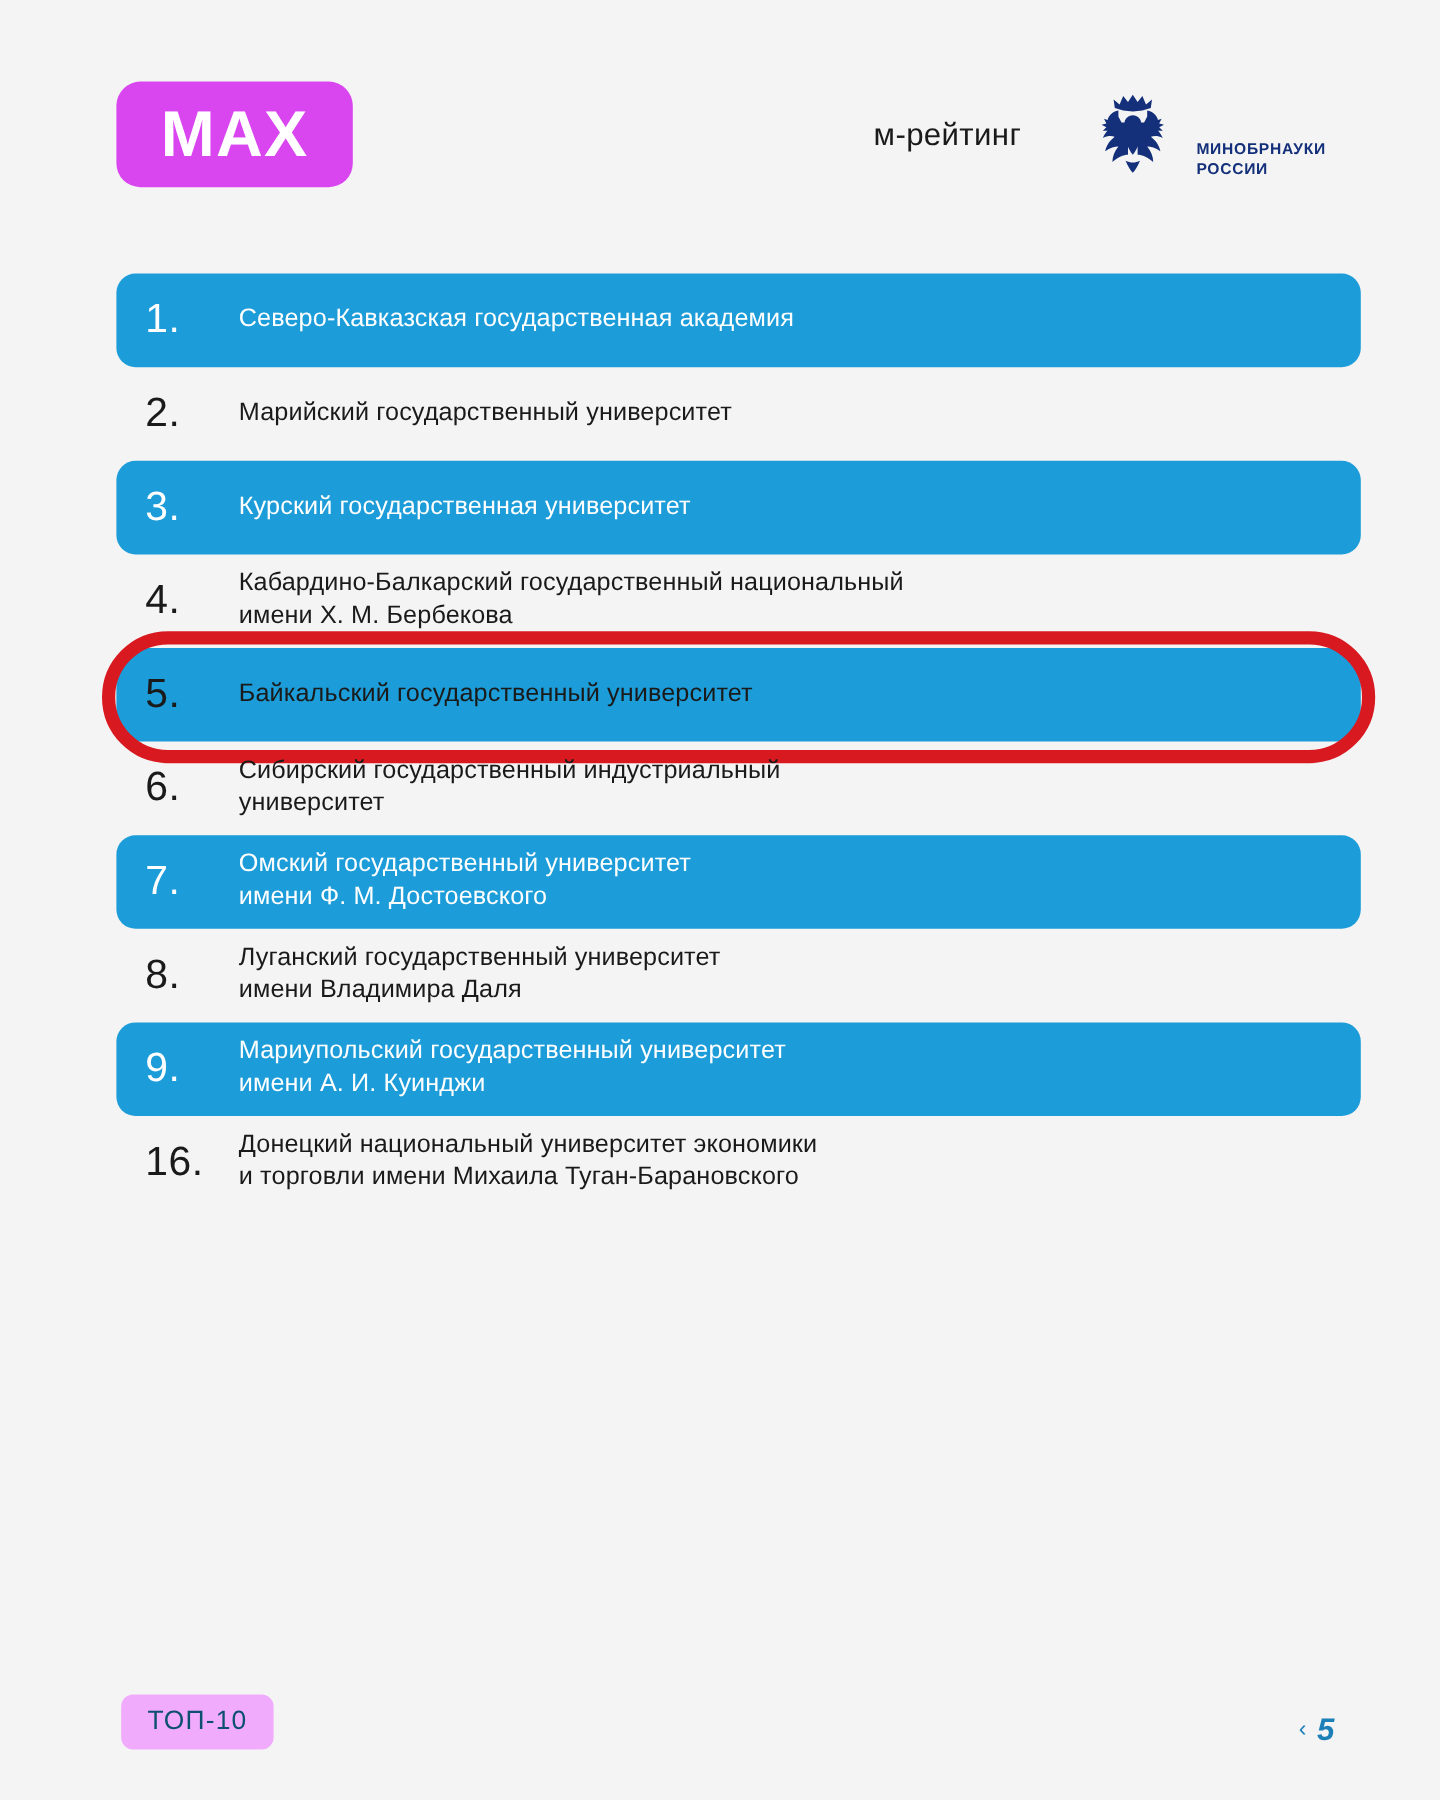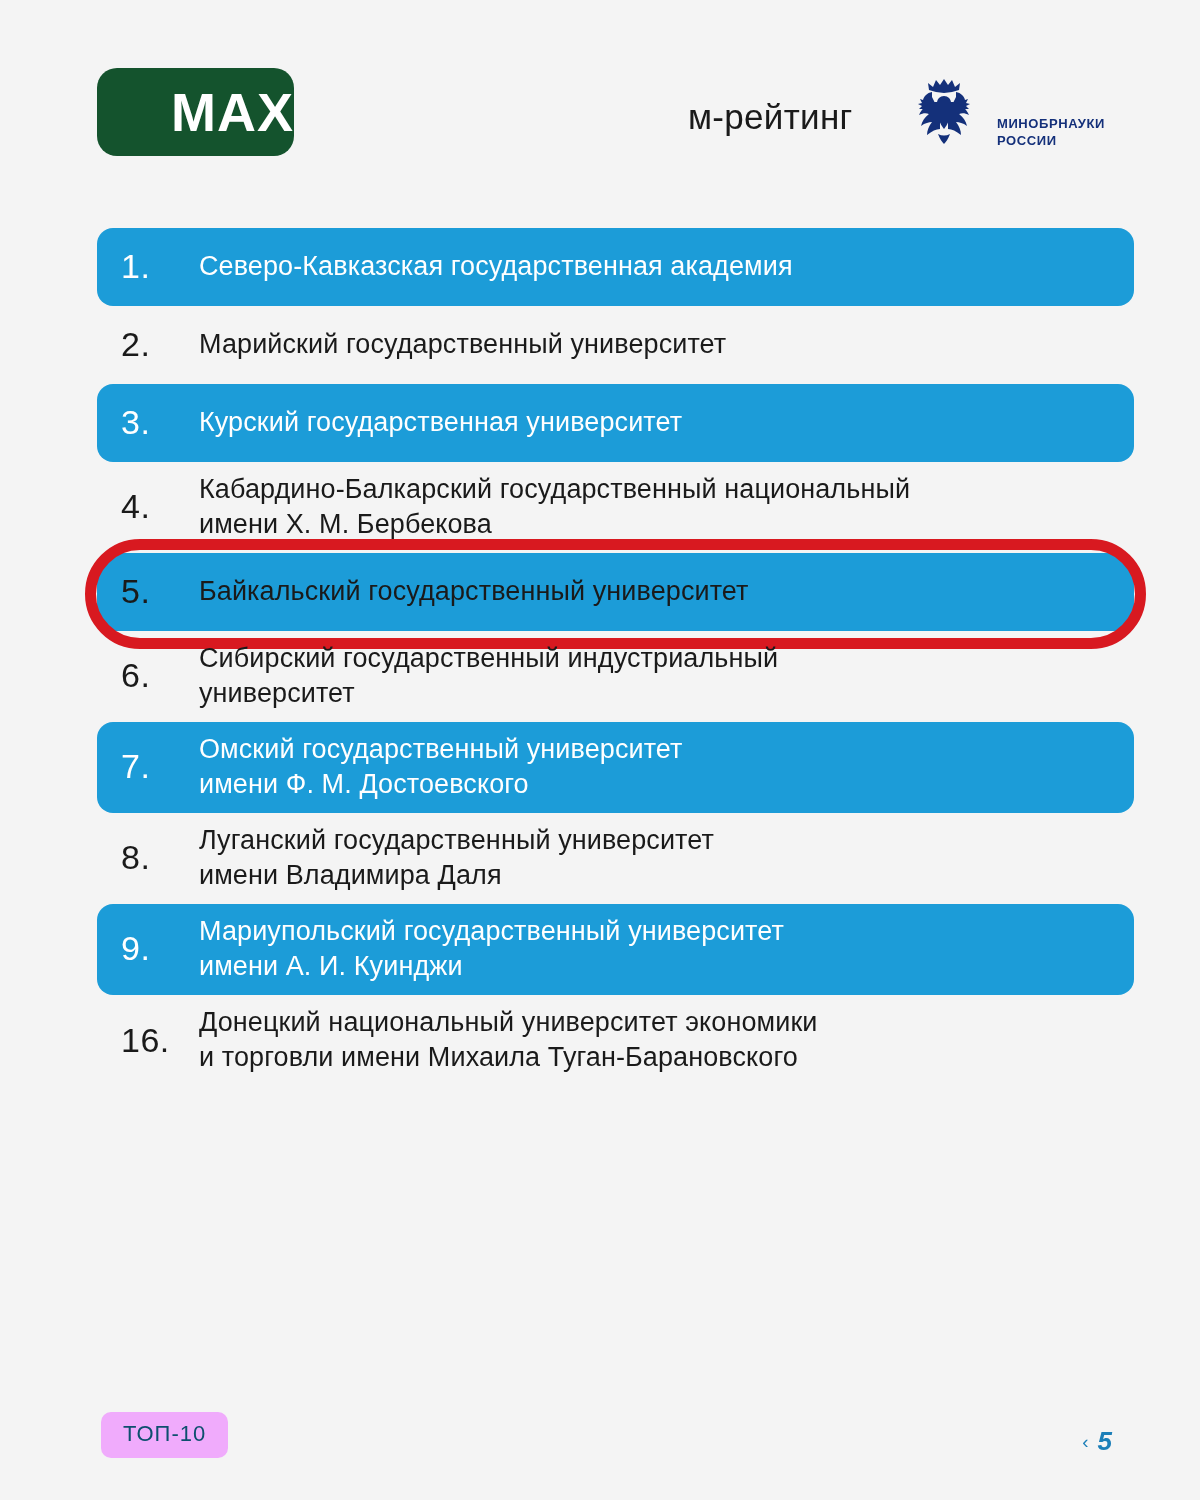--- a/index.html
+++ b/index.html
@@ -19,38 +19,38 @@
     position: absolute;
     top: 0; left: 0; right: 0;
     height: 200px;
   }
   .logo-badge {
     position: absolute;
     left: 97px;
     top: 68px;
     width: 197px;
     height: 88px;
-    background: #14532d;
+    background: #d946ef;
     border-radius: 20px;
     display: flex;
     align-items: center;
-    justify-content: flex-end;
+    justify-content: center;
   }
   .logo-badge .logo-text {
     color: #ffffff;
     font-size: 54px;
     font-weight: bold;
     letter-spacing: 1px;
     line-height: 1;
   }
   .rating-label {
     position: absolute;
-    left: 688px;
+    left: 728px;
     top: 97px;
-    font-size: 35px;
+    font-size: 26px;
     color: #1a1a1a;
     letter-spacing: 0.3px;
   }
   .ministry {
     position: absolute;
     left: 905px;
     top: 72px;
     display: flex;
     align-items: flex-end;
     gap: 14px;
@@ -90,21 +90,21 @@
   }
   .rank-row .rank-num {
     width: 78px;
     flex: 0 0 78px;
     font-size: 34px;
     color: #1a1a1a;
     letter-spacing: 0.5px;
   }
   .rank-row.alt .rank-num { color: #ffffff; }
   .rank-row .rank-name {
-    font-size: 27px;
+    font-size: 21px;
     line-height: 1.28;
     color: #1a1a1a;
     white-space: pre-line;
     letter-spacing: 0.1px;
   }
   .rank-row.alt .rank-name { color: #ffffff; }
 
   
   .rank-row.highlighted {
     background: #1c9cd8;

